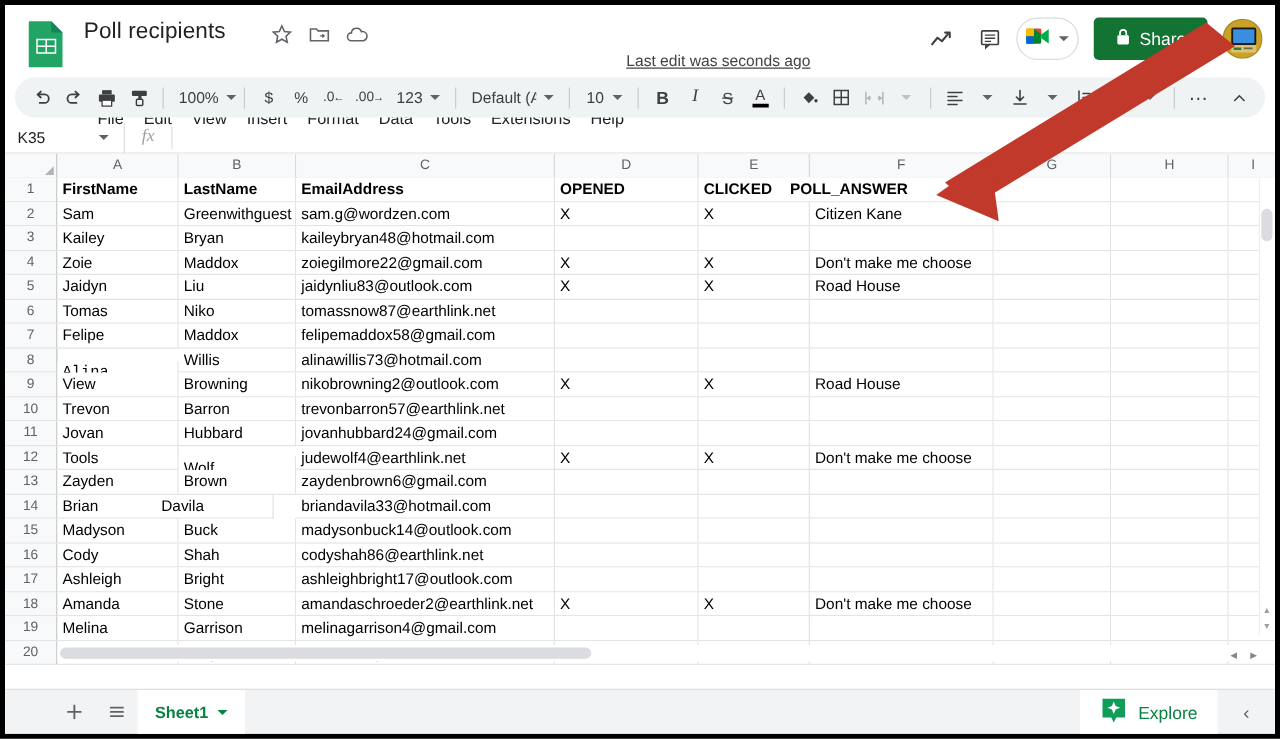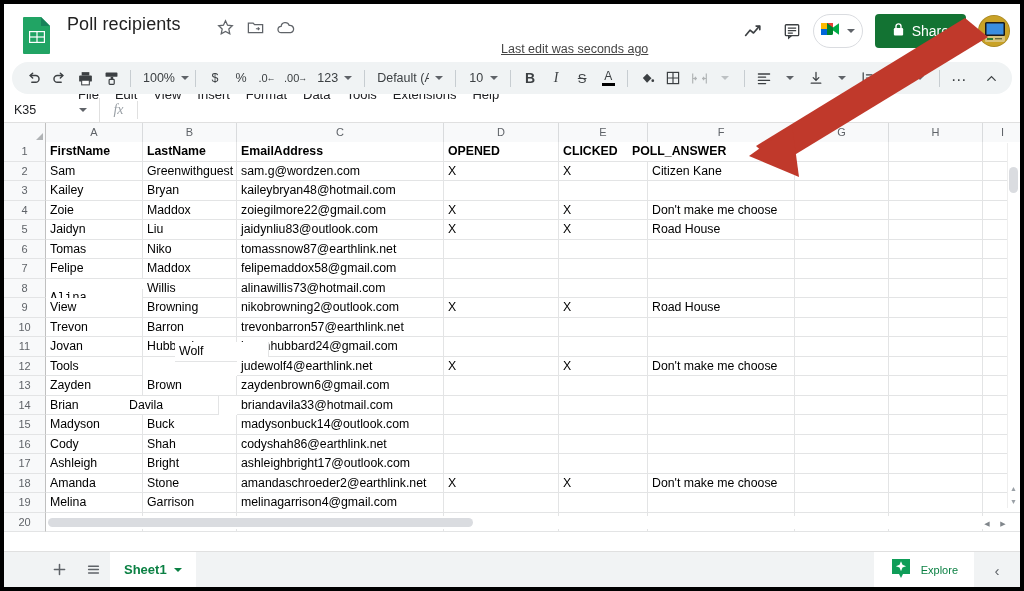--- a/index.html
+++ b/index.html
@@ -144,21 +144,21 @@
     display:flex; align-items:center;
   }
   .bb-icon { width:34px; height:36px; display:flex; align-items:center; justify-content:center; color:#5f6368; cursor:pointer; }
   .sheet-tab {
     height:36px; padding:0 14px; display:flex; align-items:center; gap:7px;
     background:#fff; color:#0b8043; font-size:13px; font-weight:bold; cursor:pointer;
   }
   .explore {
     position:absolute; right:46px; top:0; height:36px; padding:0 16px;
     background:#fff; display:flex; align-items:center; gap:9px;
-    font-size:11px; color:#0b8043; cursor:pointer;
+    font-size:14px; color:#0b8043; cursor:pointer;
   }
   .collapse-right { position:absolute; right:8px; top:0; height:36px; width:30px; display:flex; align-items:center; justify-content:center; color:#5f6368; cursor:pointer; font-size:15px;}
 
   
   .arrow-overlay { position:absolute; left:0; top:0; width:1016px; height:583px; pointer-events:none; }
 </style>
 </head>
 <body>
 
 <div class="app">
@@ -522,21 +522,21 @@
         <div class="cell" style="left: 139px; top: 195px; width: 94px;">Hubbard</div>
         <div class="cell" style="left: 233px; top: 195px; width: 207px;">jovanhubbard24@gmail.com</div>
         <div class="cell" style="left: 440px; top: 195px; width: 115px;"></div>
         <div class="cell" style="left: 555px; top: 195px; width: 89px;"></div>
         <div class="cell" style="left: 644px; top: 195px; width: 147px;"></div>
         <div class="cell" style="left: 791px; top: 195px; width: 94px;"></div>
         <div class="cell" style="left: 885px; top: 195px; width: 94px;"></div>
         <div class="cell" style="left: 979px; top: 195px; width: 40px;"></div>
         <div class="rowhdr" style="top: 214.5px;">12</div>
         <div class="cell" style="left: 42px; top: 214.5px; width: 97px;">Tools</div>
-        <div class="cell" style="left: 139px; top: 200px; width: 94px; margin-left: 32px;">Wolf</div>
+        <div class="cell" style="left: 139px; top: 223px; width: 94px;">Wolf</div>
         <div class="cell" style="left: 233px; top: 214.5px; width: 207px;">judewolf4@earthlink.net</div>
         <div class="cell" style="left: 440px; top: 214.5px; width: 115px;">X</div>
         <div class="cell" style="left: 555px; top: 214.5px; width: 89px;">X</div>
         <div class="cell" style="left: 644px; top: 214.5px; width: 147px;">Don't make me choose</div>
         <div class="cell" style="left: 791px; top: 214.5px; width: 94px;"></div>
         <div class="cell" style="left: 885px; top: 214.5px; width: 94px;"></div>
         <div class="cell" style="left: 979px; top: 214.5px; width: 40px;"></div>
         <div class="rowhdr" style="top: 234px;">13</div>
         <div class="cell" style="left: 42px; top: 234px; width: 97px;">Zayden</div>
         <div class="cell" style="left: 139px; top: 234px; width: 94px;">Brown</div>

